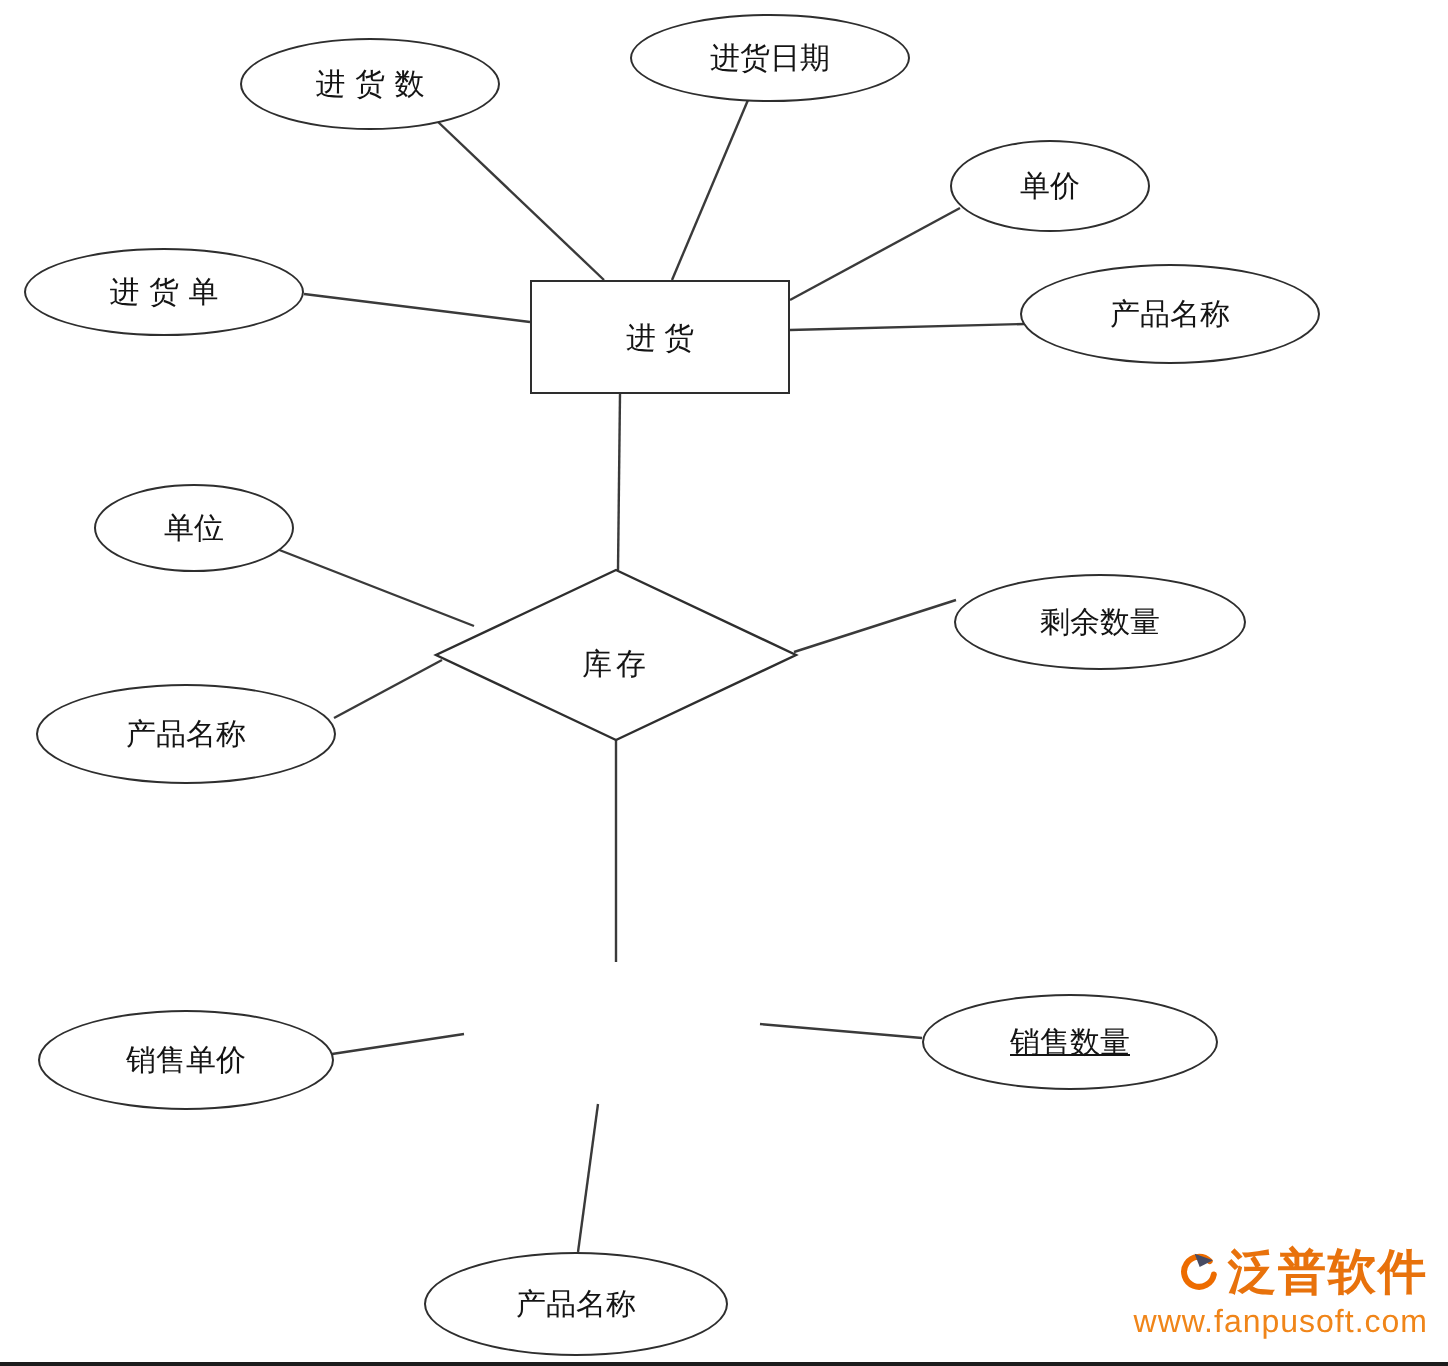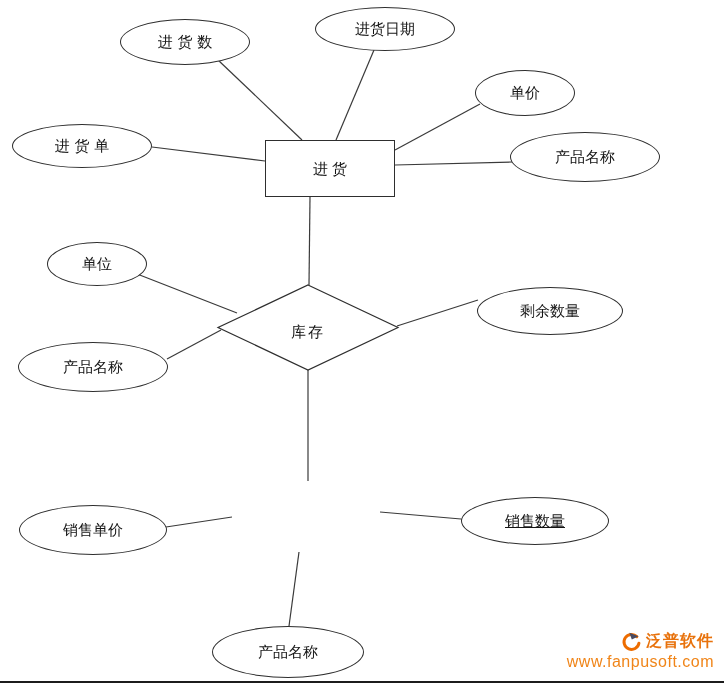--- a/index.html
+++ b/index.html
@@ -56,21 +56,21 @@
     flex-direction: column;
     align-items: flex-end;
   }
   .wm-row {
     display: flex;
     align-items: center;
     gap: 5px;
   }
   .wm-brand {
     font-family: "Liberation Sans", sans-serif;
-    font-size: 16px;
+    font-size: 24px;
     font-weight: bold;
     color: #e8720c;
     letter-spacing: 1px;
   }
   .wm-url {
     font-family: "Liberation Sans", sans-serif;
     font-size: 16px;
     color: #f08519;
     margin-top: 1px;
     letter-spacing: 0.5px;

